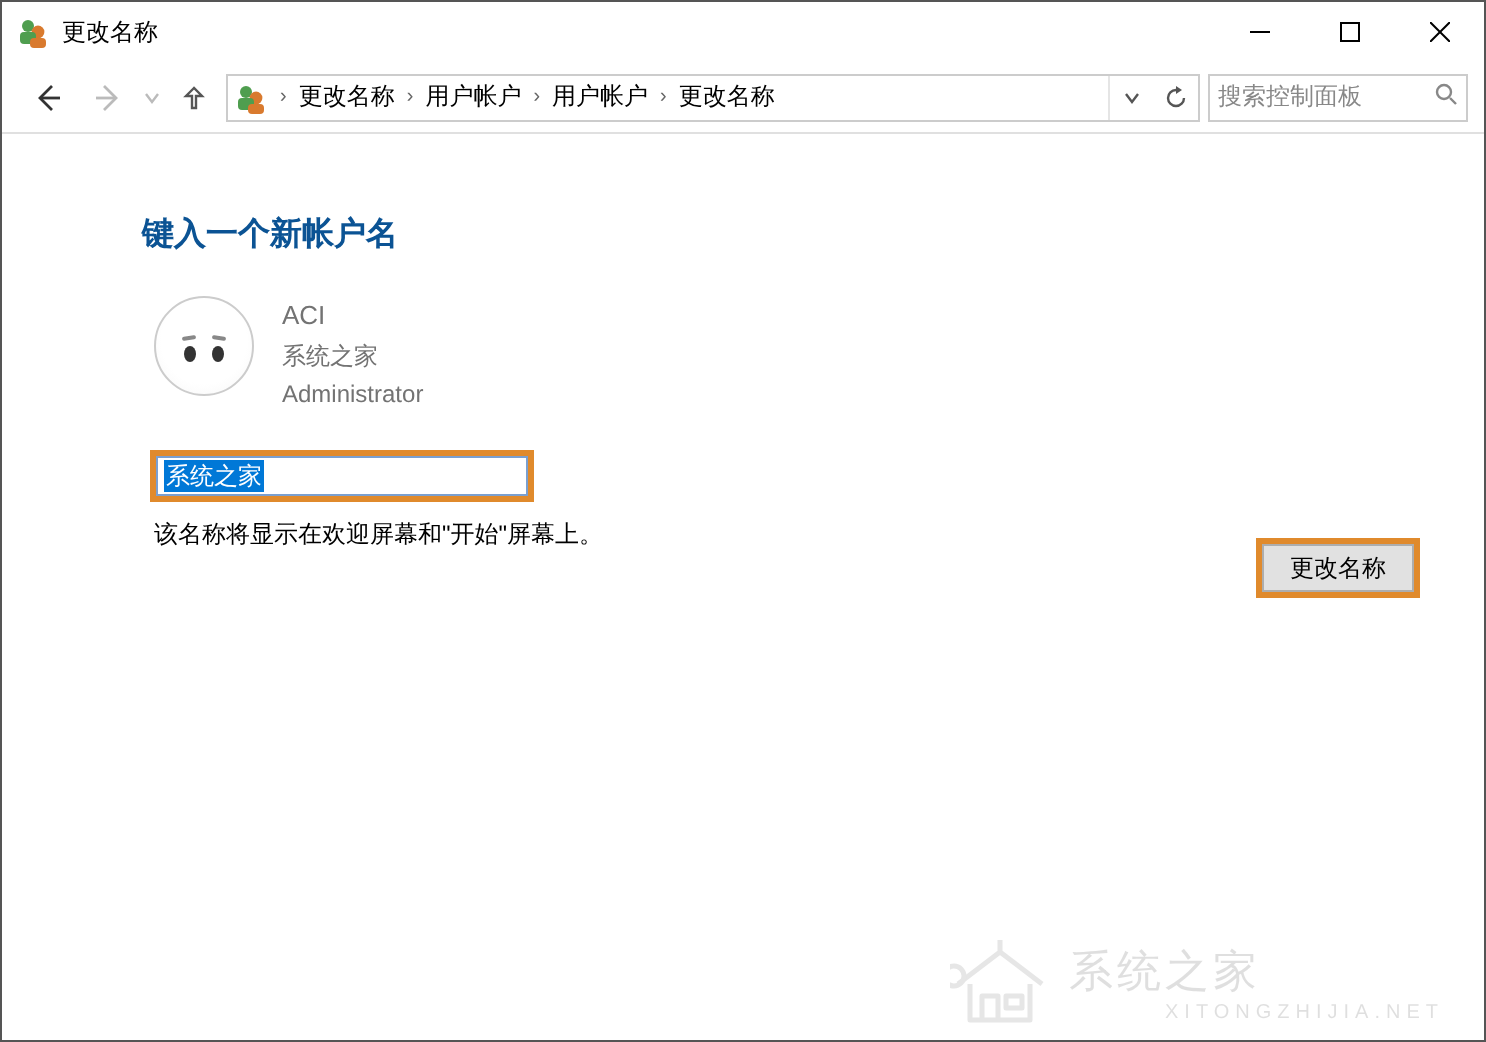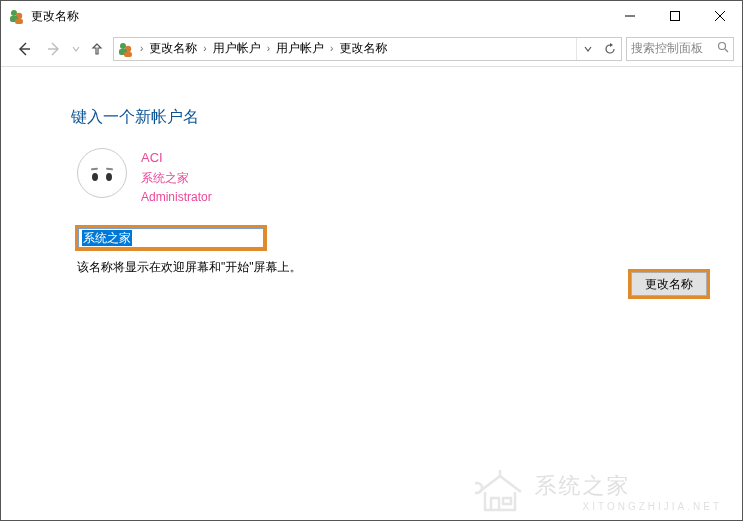--- a/index.html
+++ b/index.html
@@ -15,34 +15,34 @@
     .toolbar { height: 36px; display: flex; align-items: center; border-bottom: 1px solid #e0e0e0; padding: 0 8px; }
     .nav-btn { width: 30px; height: 30px; display: flex; align-items: center; justify-content: center; color: #555; }
     .nav-btn.disabled { color: #b0b0b0; }
     .up-btn { width: 24px; display: flex; align-items: center; justify-content: center; color: #555; margin-left: 2px; margin-right: 4px; }
     .address-bar { flex-grow: 1; height: 24px; border: 1px solid #ccc; display: flex; align-items: center; background: #fff; }
     .crumb-icon { width: 16px; height: 16px; margin-left: 4px; margin-right: 2px; }
     .crumb-sep { font-size: 10px; color: #666; padding: 0 4px; }
     .crumb { font-size: 12px; color: #000; padding: 0 2px; }
     .address-actions { display: flex; border-left: 1px solid #e5e5e5; }
     .addr-act { width: 22px; height: 22px; display: flex; align-items: center; justify-content: center; color: #555; }
-    .search-box { width: 108px; height: 24px; border: 1px solid #ccc; margin-left: 4px; display: flex; align-items: center; padding: 0 4px; color: #888; font-size: 12px; position: relative; }
+    .search-box { width: 130px; height: 24px; border: 1px solid #ccc; margin-left: 4px; display: flex; align-items: center; padding: 0 4px; color: #888; font-size: 12px; position: relative; }
     .search-box .search-icon { position: absolute; right: 4px; color: #888; }
 
     .content { padding: 40px 70px 0 70px; }
-    .heading { color: #0b5394; font-size: 16px; font-weight: normal; margin-bottom: 20px; }
+    .heading { color: #0b5394; font-size: 16px; font-weight: bold; margin-bottom: 20px; }
     .account-row { display: flex; align-items: flex-start; margin-bottom: 18px; margin-left: 6px; }
     .avatar { width: 50px; height: 50px; border-radius: 50%; border: 1px solid #ccc; margin-right: 14px; background: radial-gradient(circle at 50% 45%, #fff 60%, #f5f5f5 100%); position: relative; overflow: hidden; }
     .avatar .eye { position: absolute; width: 6px; height: 8px; background: #333; border-radius: 50%; top: 24px; }
     .avatar .eye.l { left: 14px; }
     .avatar .eye.r { right: 14px; }
     .avatar .brow { position: absolute; width: 7px; height: 2px; background: #888; top: 19px; border-radius: 1px; }
     .avatar .brow.l { left: 13px; transform: rotate(-8deg); }
     .avatar .brow.r { right: 13px; transform: rotate(8deg); }
-    .account-info { font-size: 12px; color: #ec4899; line-height: 1.6; }
+    .account-info { font-size: 12px; color: #737373; line-height: 1.6; }
     .account-info .name { font-size: 13px; }
 
     .input-wrap { border: 3px solid #e08a2c; display: inline-block; margin-bottom: 8px; margin-left: 4px; }
     .selected-text { background: #0078d7; color: #fff; padding: 0 1px; display: inline-block; font-size: 12px; line-height: 16px; }
     .fake-input { width: 186px; height: 20px; border: 1px solid #7a9fcf; font-size: 12px; padding: 1px 3px; background: #fff; display: flex; align-items: center; }
 
     .hint { font-size: 12px; color: #000; margin-left: 6px; }
 
     .buttons { position: absolute; right: 32px; top: 268px; display: flex; gap: 10px; }
     .btn { min-width: 76px; height: 24px; background: #e1e1e1; border: 1px solid #adadad; font-size: 12px; display: flex; align-items: center; justify-content: center; cursor: default; }

